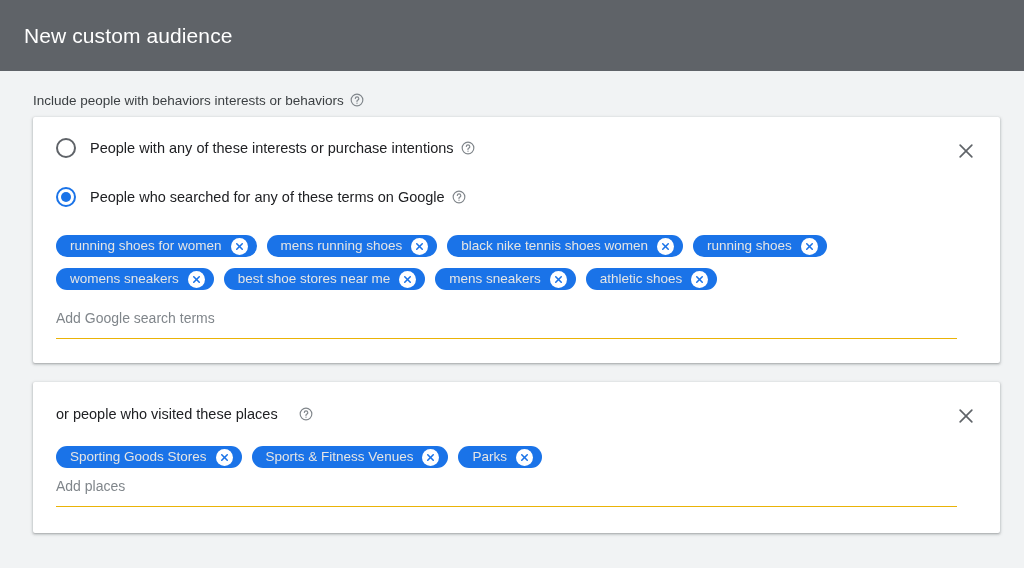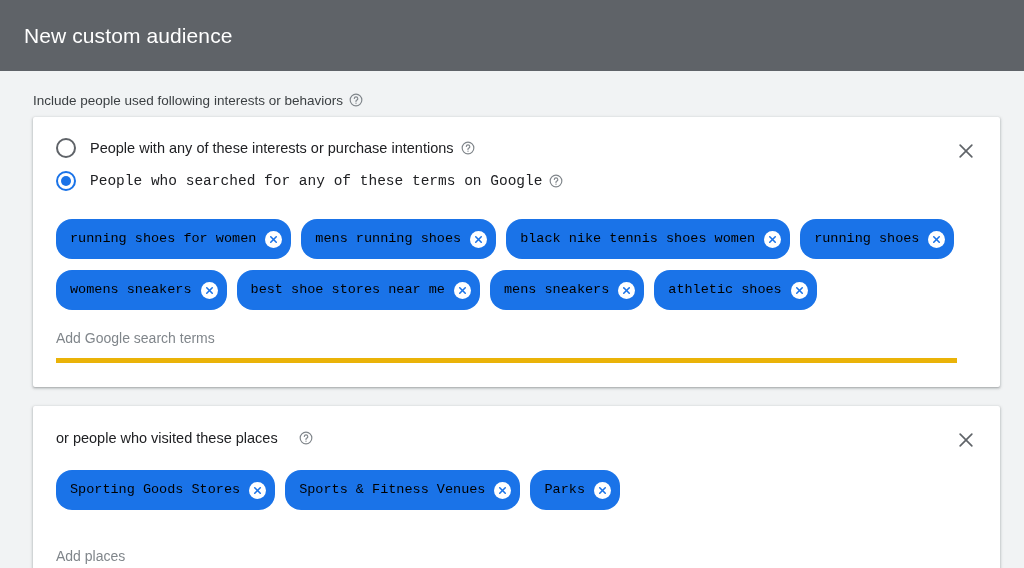--- a/index.html
+++ b/index.html
@@ -77,21 +77,21 @@
   }
   .card-close svg { display: block; }
 
   
   .radio-row {
     display: flex;
     align-items: flex-end;
     gap: 14px;
     padding-left: 5px;
   }
-  .radio-row + .radio-row { margin-top: 12px; font-family: Liberation Mono, monospace; }
+  .radio-row + .radio-row { margin-top: 28px; }
 
   .radio {
     width: 20px; height: 20px;
     border-radius: 50%;
     border: 2px solid #5f6368;
     flex: 0 0 auto;
     margin-top: 1px;
     position: relative;
     background: #fff;
     cursor: pointer;
@@ -129,30 +129,29 @@
     flex-wrap: wrap;
     gap: 11px 10px;
     padding-left: 5px;
   }
   .chips-1 { margin-top: 28px; max-width: 912px; }
   .chips-2 { margin-top: 22px; max-width: 912px; }
 
   .chip {
     display: inline-flex;
     align-items: center;
-    height: 40px;
+    height: 22px;
     background: #1a73e8;
-    color: #000000;
+    color: #e5e5e5;
     border-radius: 16px;
     padding: 0 9px 0 14px;
     font-size: 13.5px;
     white-space: nowrap;
     cursor: default;
     border: none;
-    font-family: Liberation Mono, monospace;
   }
   .chip-label { line-height: 1; }
   .chip-remove {
     width: 17px; height: 17px;
     border-radius: 50%;
     background: #ffffff;
     margin-left: 9px;
     display: inline-flex;
     align-items: center;
     justify-content: center;
@@ -160,25 +159,25 @@
     flex: 0 0 auto;
   }
   .chip-remove svg { display: block; }
 
   
   .field {
     margin-top: 18px;
     padding-left: 5px;
     max-width: 906px;
   }
-  .field-2 { margin-top: 36px; }
+  .field-2 { margin-top: 8px; }
   .field input {
     width: 100%;
     border: none;
-    border-bottom: 5px solid #eab308;
+    border-bottom: 1px solid #eab308;
     outline: none;
     font-family: "Liberation Sans", sans-serif;
     font-size: 14px;
     color: #000000;
     padding: 2px 0 12px 0;
     background: transparent;
   }
   .field input::placeholder { color: #80868b; }
 
   .places-title {
@@ -194,21 +193,21 @@
 </head>
 <body>
 
 <div class="app-header">
   <div class="app-title">New custom audience</div>
 </div>
 
 <div class="page">
 
   <div class="section-label">
-    <span>Include people used following interests or behaviors</span>
+    <span>Include people with behaviors interests or behaviors</span>
     <span class="help-icon">
       <svg width="14" height="14" viewBox="0 0 24 24" fill="none" stroke="#80868b" stroke-width="2">
         <circle cx="12" cy="12" r="10"></circle>
         <path d="M9.1 9.2a3 3 0 1 1 3.9 3.2c-.7.3-1 .9-1 1.6v.4" stroke-linecap="round"></path>
         <circle cx="12" cy="17.4" r="1.1" fill="#80868b" stroke="none"></circle>
       </svg>
     </span>
   </div>
 
   <div class="card card-1">

